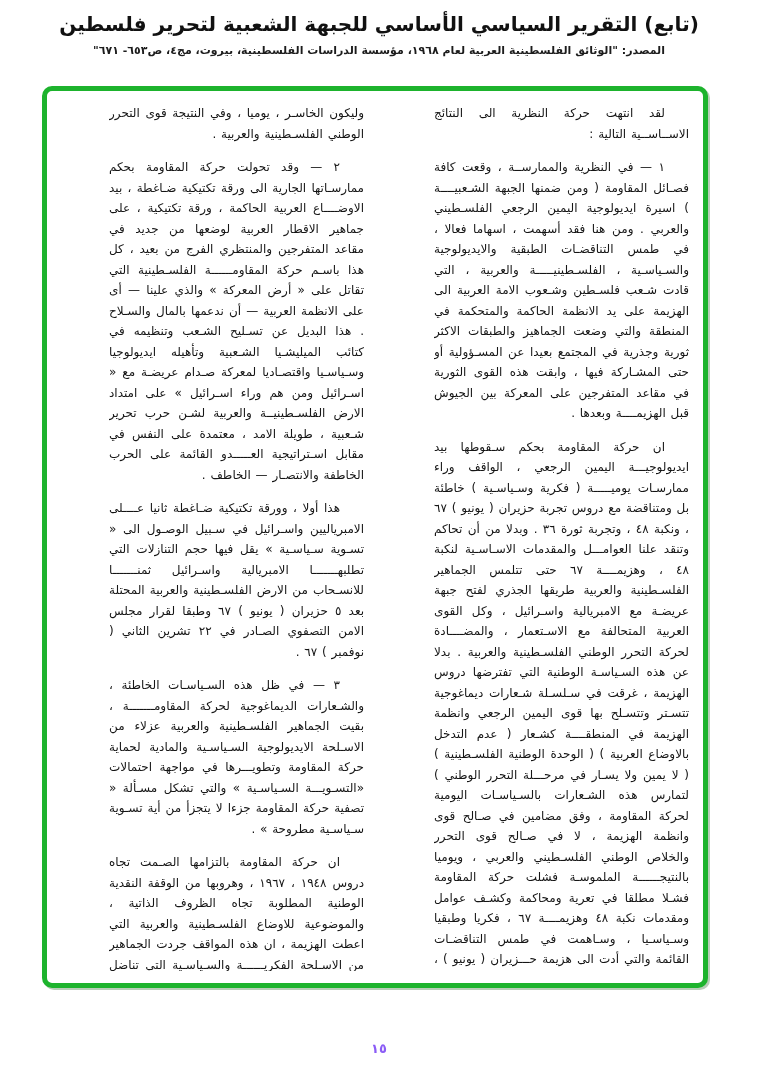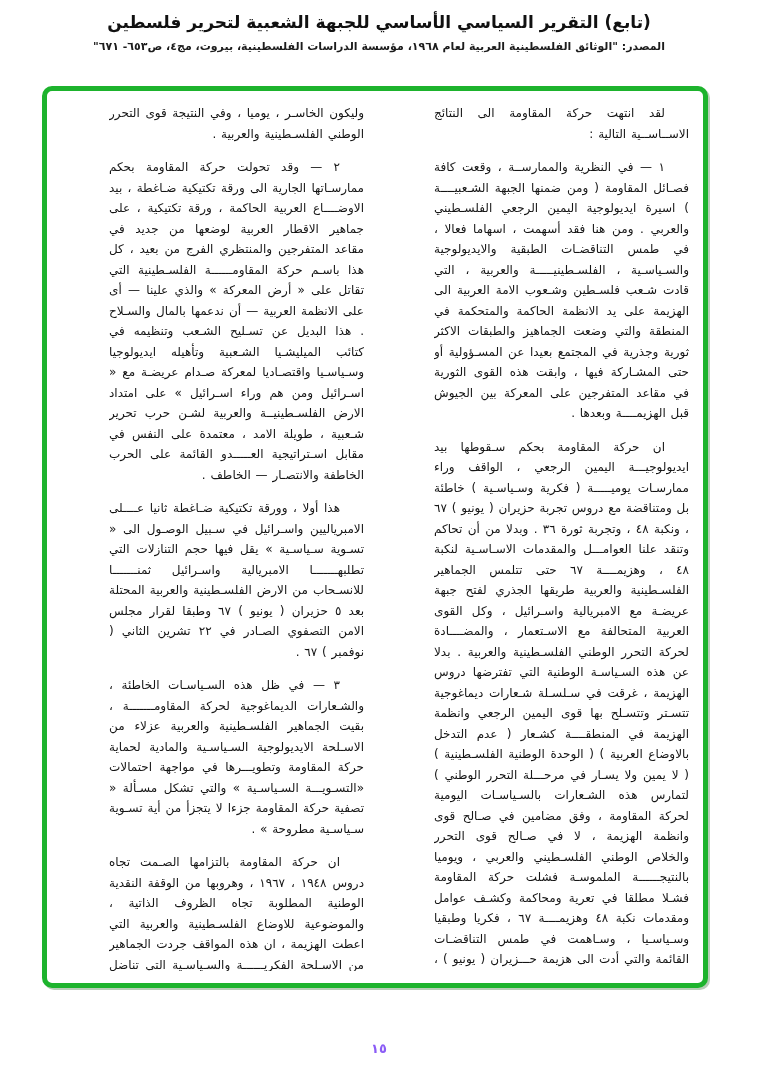--- a/index.html
+++ b/index.html
@@ -17,21 +17,21 @@
     direction: rtl;
   }
   .doc-header {
     position: absolute;
     top: 12px;
     left: 0;
     width: 100%;
     text-align: center;
   }
   .doc-title {
-    font-size: 17px;
+    font-size: 20px;
     font-weight: bold;
     color: #111111;
     letter-spacing: 0.3px;
   }
   .doc-source {
     margin-top: 8px;
     font-size: 11px;
     font-weight: bold;
     color: #1c1c1c;
   }
@@ -93,21 +93,21 @@
 
   <div class="doc-header">
     <div class="doc-title">(تابع) التقرير السياسي الأساسي للجبهة الشعبية لتحرير فلسطين</div>
     <div class="doc-source">المصدر: "الوثائق الفلسطينية العربية لعام ١٩٦٨، مؤسسة الدراسات الفلسطينية، بيروت، مج٤، ص٦٥٣- ٦٧١"</div>
   </div>
 
   <div class="frame">
     <div class="columns">
 
       <div class="col">
-        <p>لقد انتهت حركة المقاومة الى النتائج الاســاســية التالية :</p>
+        <p>لقد انتهت حركة النظرية الى النتائج الاســاســية التالية :</p>
         <p>١ — في النظرية والممارســة ، وقعت كافة فصـائل المقاومة ( ومن ضمنها الجبهة الشـعبيــــة ) اسيرة ايديولوجية اليمين الرجعي الفلسـطيني والعربي . ومن هنا فقد أسهمت ، اسهاما فعالا ، في طمس التناقضـات الطبقية والايديولوجية والسـياسـية ، الفلسـطينيـــــة والعربية ، التي قادت شـعب فلسـطين وشـعوب الامة العربية الى الهزيمة على يد الانظمة الحاكمة والمتحكمة في المنطقة والتي وضعت الجماهيز والطبقات الاكثر ثورية وجذرية في المجتمع بعيدا عن المسـؤولية أو حتى المشـاركة فيها ، وابقت هذه القوى الثورية في مقاعد المتفرجين على المعركة بين الجيوش قبل الهزيمــــة وبعدها .</p>
         <p>ان حركة المقاومة بحكم سـقوطها بيد ايديولوجيـــة اليمين الرجعي ، الواقف وراء ممارسـات يوميـــــة ( فكرية وسـياسـية ) خاطئة بل ومتناقضة مع دروس تجربة حزيران ( يونيو ) ٦٧ ، ونكبة ٤٨ ، وتجربة ثورة ٣٦ . وبدلا من أن تحاكم وتنقد علنا العوامـــل والمقدمات الاسـاسـية لنكبة ٤٨ ، وهزيمــــة ٦٧ حتى تتلمس الجماهير الفلسـطينية والعربية طريقها الجذري لفتح جبهة عريضـة مع الامبريالية واسـرائيل ، وكل القوى العربية المتحالفة مع الاسـتعمار ، والمضــــادة لحركة التحرر الوطني الفلسـطينية والعربية . بدلا عن هذه السـياسـة الوطنية التي تفترضها دروس الهزيمة ، غرقت في سـلسـلة شـعارات ديماغوجية تتسـتر وتتسـلح بها قوى اليمين الرجعي وانظمة الهزيمة في المنطقــــة كشـعار ( عدم التدخل بالاوضاع العربية ) ( الوحدة الوطنية الفلسـطينية ) ( لا يمين ولا يسـار في مرحـــلة التحرر الوطني ) لتمارس هذه الشـعارات بالسـياسـات اليومية لحركة المقاومة ، وفق مضامين في صـالح قوى وانظمة الهزيمة ، لا في صـالح قوى التحرر والخلاص الوطني الفلسـطيني والعربي ، ويوميا بالنتيجــــــة الملموسـة فشلت حركة المقاومة فشـلا مطلقا في تعرية ومحاكمة وكشـف عوامل ومقدمات نكبة ٤٨ وهزيمــــة ٦٧ ، فكريا وطبقيا وسـياسـيا ، وسـاهمت في طمس التناقضـات القائمة والتي أدت الى هزيمة حـــزيران ( يونيو ) ، ليكون الرابح انظمة الهزيمة والدول العربية المتحالفة مع الاسـتعمار ضـد تحرر وتقدم شـعوبها ،</p>
       </div>
 
       <div class="col">
         <p class="no-indent">وليكون الخاسـر ، يوميا ، وفي النتيجة قوى التحرر الوطني الفلسـطينية والعربية .</p>
         <p>٢ — وقد تحولت حركة المقاومة بحكم ممارسـاتها الجارية الى ورقة تكتيكية ضـاغطة ، بيد الاوضــــاع العربية الحاكمة ، ورقة تكتيكية ، على جماهير الاقطار العربية لوضعها من جديد في مقاعد المتفرجين والمنتظري الفرج من بعيد ، كل هذا باسـم حركة المقاومــــــة الفلسـطينية التي تقاتل على « أرض المعركة » والذي علينا — أى على الانظمة العربية — أن ندعمها بالمال والسـلاح . هذا البديل عن تسـليح الشـعب وتنظيمه في كتائب الميليشـيا الشـعبية وتأهيله ايديولوجيا وسـياسـيا واقتصـاديا لمعركة صـدام عريضـة مع « اسـرائيل ومن هم وراء اسـرائيل » على امتداد الارض الفلسـطينيــة والعربية لشـن حرب تحرير شـعبية ، طويلة الامد ، معتمدة على النفس في مقابل اسـتراتيجية العـــــدو القائمة على الحرب الخاطفة والانتصـار — الخاطف .</p>
         <p>هذا أولا ، وورقة تكتيكية ضـاغطة ثانيا عــــلى الامبرياليين واسـرائيل في سـبيل الوصـول الى « تسـوية سـياسـية » يقل فيها حجم التنازلات التي تطلبهـــــــا الامبريالية واسـرائيل ثمنـــــــا للانسـحاب من الارض الفلسـطينية والعربية المحتلة بعد ٥ حزيران ( يونيو ) ٦٧ وطبقا لقرار مجلس الامن التصفوي الصـادر في ٢٢ تشرين الثاني ( نوفمبر ) ٦٧ .</p>
         <p>٣ — في ظل هذه السـياسـات الخاطئة ، والشـعارات الديماغوجية لحركة المقاومـــــــة ، بقيت الجماهير الفلسـطينية والعربية عزلاء من الاسـلحة الايديولوجية السـياسـية والمادية لحماية حركة المقاومة وتطويـــرها في مواجهة احتمالات «التسـويـــة السـياسـية » والتي تشكل مسـألة « تصفية حركة المقاومة جزءا لا يتجزأ من أية تسـوية سـياسـية مطروحة » .</p>
         <p>ان حركة المقاومة بالتزامها الصـمت تجاه دروس ١٩٤٨ ، ١٩٦٧ ، وهروبها من الوقفة النقدية الوطنية المطلوبة تجاه الظروف الذاتية ، والموضوعية للاوضاع الفلسـطينية والعربية التي اعطت الهزيمة ، ان هذه المواقف جردت الجماهير من الاسـلحة الفكريــــــة والسـياسـية التي تناضل بها لحماية حركة المقاومة ودفع البلاد على طريق حرب التحرير الشـعبية ، الطويلة الامد ، المعتمدة على النفس كما ان حركة المقاومــــة بالتزامها الصـمت وعدم طرحها برنامج حرب التحرير</p>

